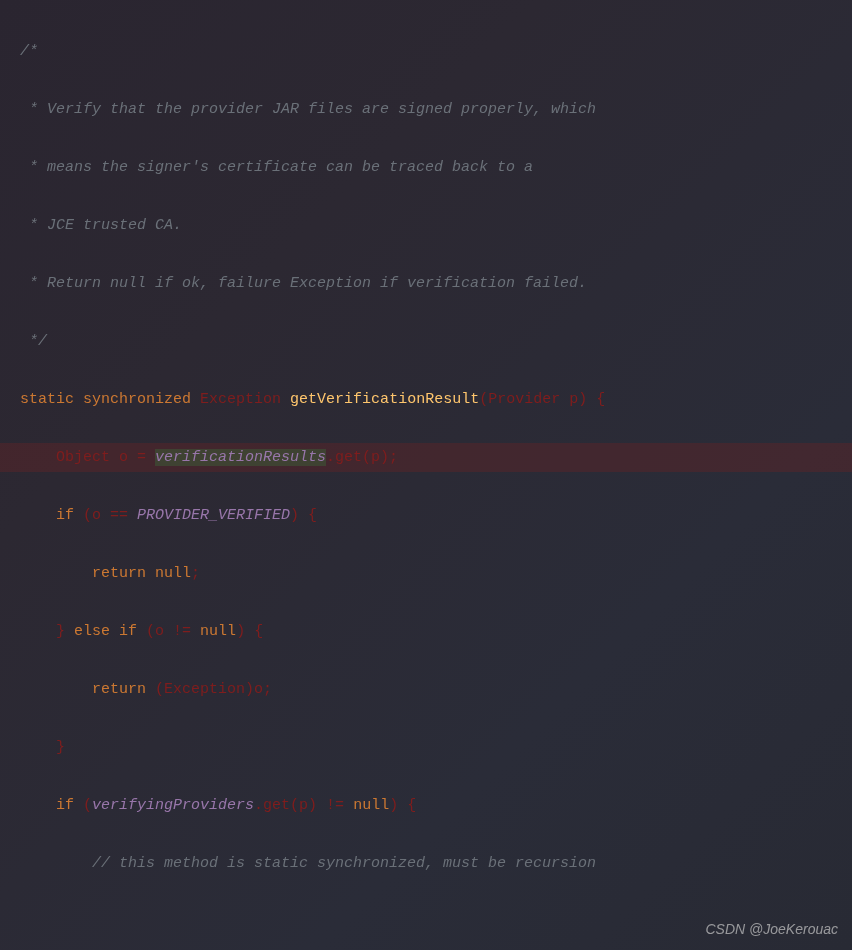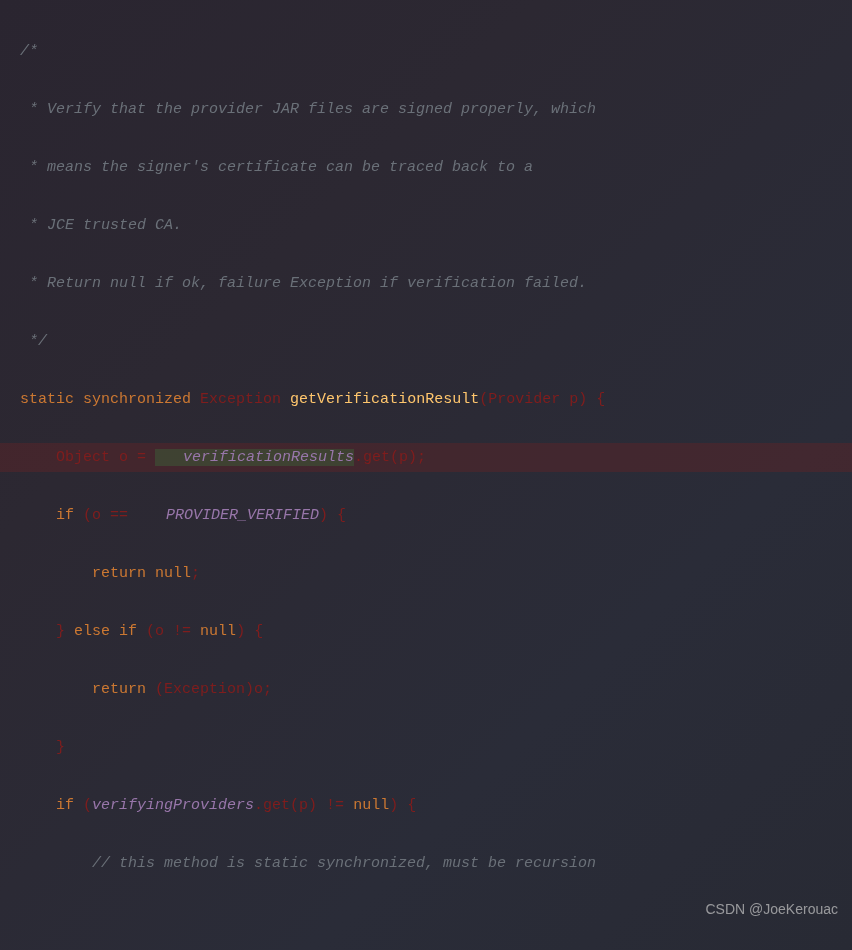--- a/index.html
+++ b/index.html
@@ -26,30 +26,31 @@
       padding-left: 20px;
       height: 29px;
     }
     .line-highlight {
       background: rgba(90, 35, 40, 0.5);
     }
     .comment { color: #6a7078; font-style: italic; }
     .keyword { color: #cc7832; }
     .method-decl { color: #ffc66d; text-align: right; }
     .field-italic { color: #9876aa; font-style: italic; margin-top: 19px; }
-    .field-hl { color: #9876aa; font-style: italic; background: rgba(60, 90, 55, 0.55); padding-left: 28px; }
-    .static-const { color: #9876aa; font-style: italic; margin-left: 29px; }
+    .field-hl { color: #9876aa; font-style: italic; background: rgba(60, 90, 55, 0.55); }
+    .static-const { color: #9876aa; font-style: italic; }
     .plain { color: #7f1d1d; }
     .watermark {
       position: absolute;
-      bottom: 26px;
+      bottom: 6px;
       right: 14px;
       color: rgba(200, 200, 200, 0.7);
       font-size: 14px;
       font-family: sans-serif;
+      font-style: italic;
     }
   </style>
 </head>
 <body>
 
 <div class="code-area">
 <div class="line"><span class="comment">/*</span></div>
 <div class="line"><span class="comment"> * Verify that the provider JAR files are signed properly, which</span></div>
 <div class="line"><span class="comment"> * means the signer's certificate can be traced back to a</span></div>
 <div class="line"><span class="comment"> * JCE trusted CA.</span></div>

